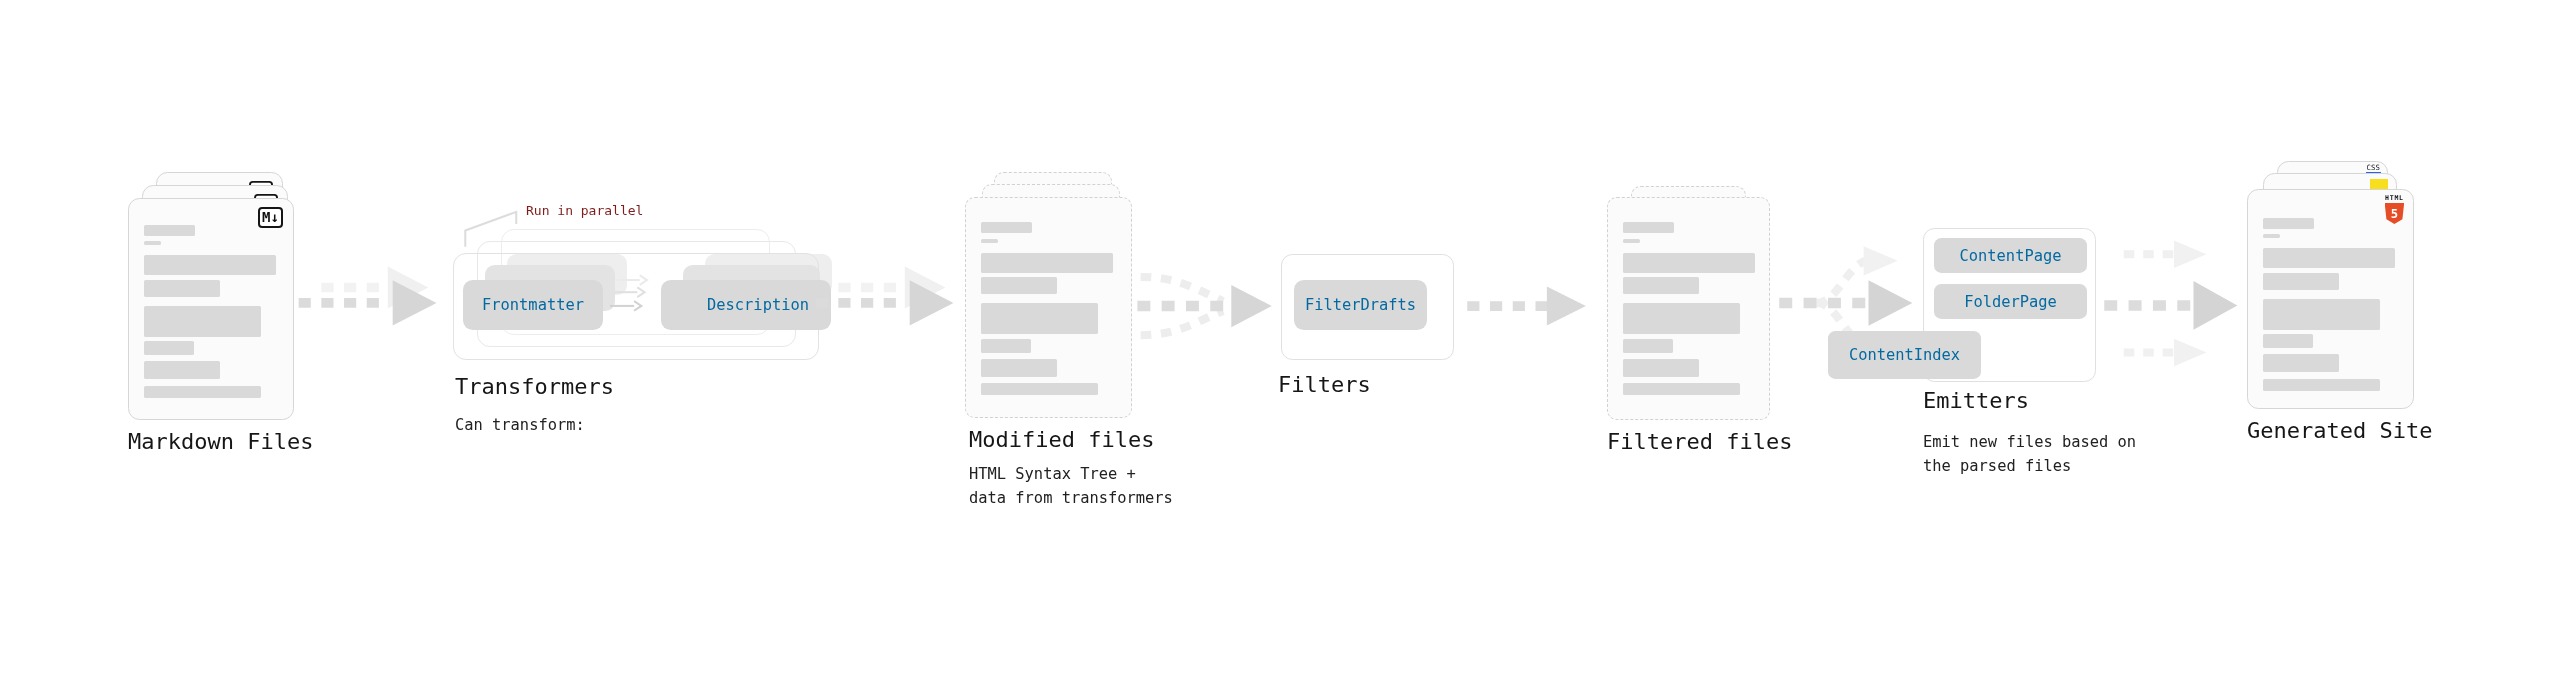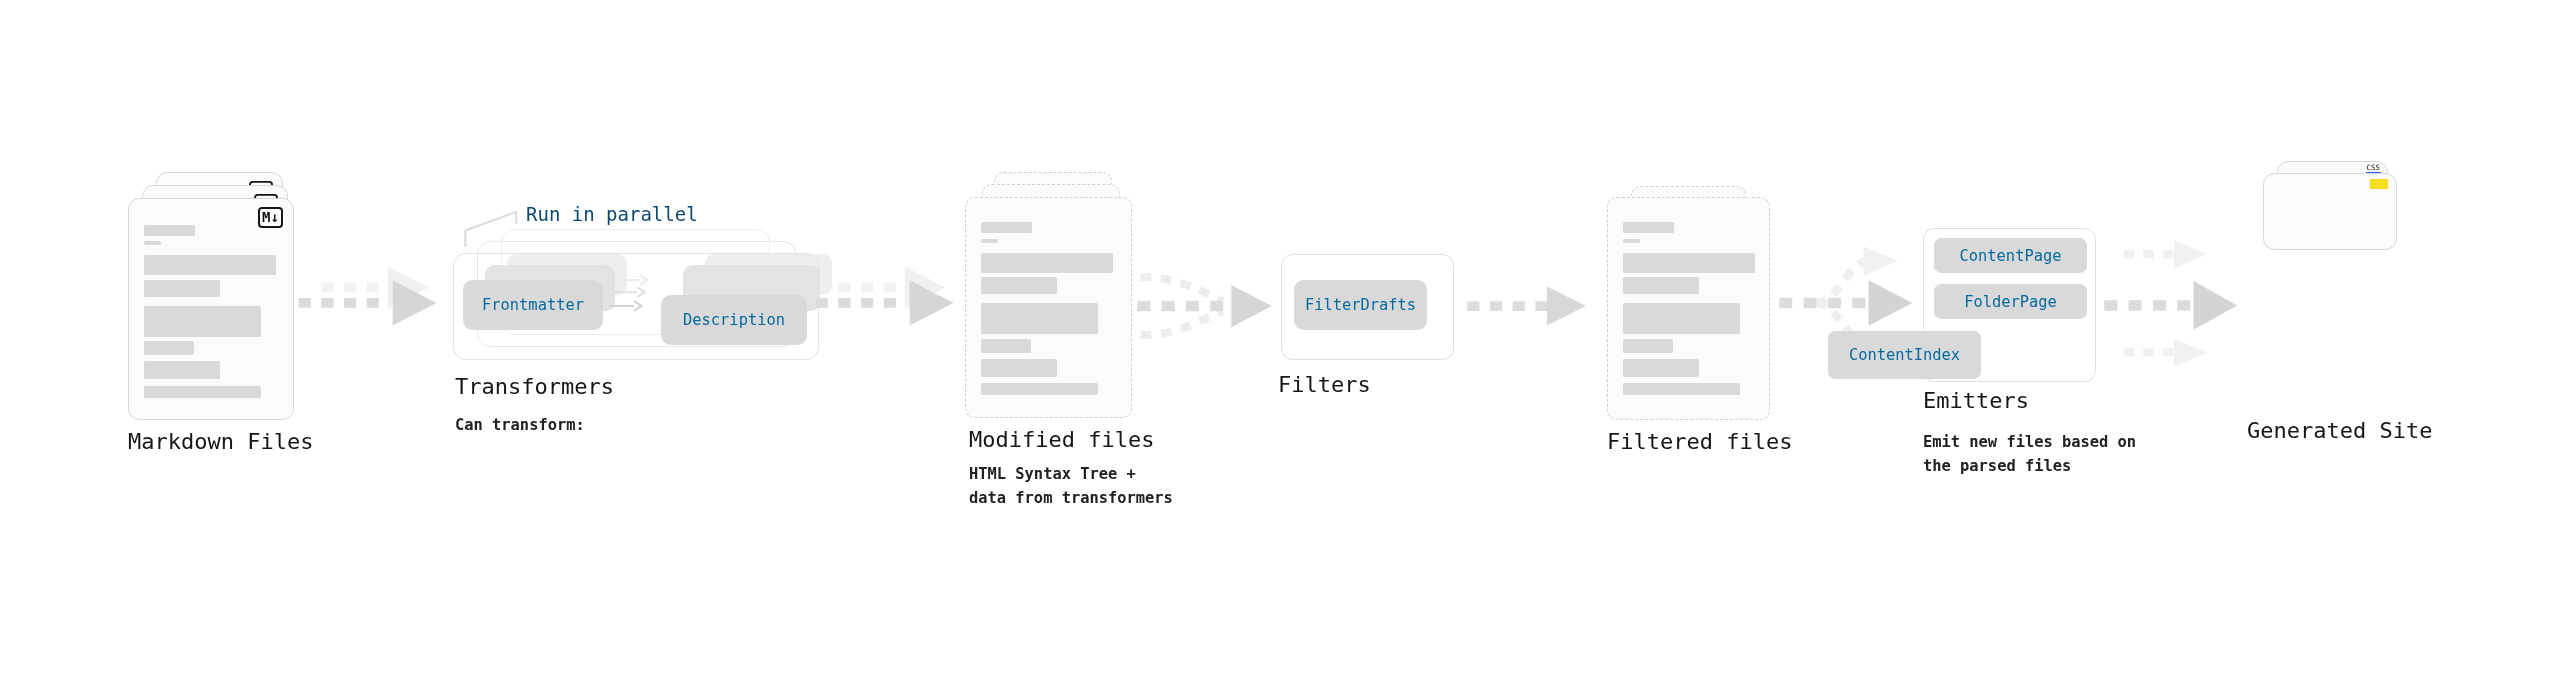--- a/index.html
+++ b/index.html
@@ -22,23 +22,23 @@
   .panel.filled{background:#ffffff;border-color:#e0e0e0;border-radius:11.4px;}
   .panel.l2{border-color:#e8e8e8;}
   .panel.l3{border-color:#ededed;}
   .btn{position:absolute;background:#d9d9d9;border-radius:9.8px;display:flex;align-items:center;justify-content:center;
     font-size:15.4px;color:#0369a1;white-space:nowrap;}
   .btn.ghost1{background:#e3e3e3;}
   .btn.ghost2{background:#eeeeee;}
   .btn.small-r{border-radius:7.3px;}
   
   .title{position:absolute;font-size:22px;line-height:26px;color:#161616;white-space:nowrap;}
-  .body-text{position:absolute;font-size:15.4px;line-height:23.6px;color:#212121;white-space:nowrap;font-weight:bold;}
+  .body-text{position:absolute;font-size:15.4px;line-height:23.6px;color:#212121;white-space:nowrap;}
   .bullets{position:absolute;font-size:15.4px;line-height:22px;color:#212121;white-space:nowrap;}
-  .annotation{position:absolute;font-size:19px;color:#0c4a6e;white-space:nowrap;}
+  .annotation{position:absolute;font-size:13px;color:#7f1d1d;white-space:nowrap;}
   
   .html5-logo{position:absolute;top:4.9px;right:8.1px;width:21px;text-align:center;}
   .html5-word{font-size:6.5px;font-weight:bold;letter-spacing:0.8px;color:#111;line-height:7.3px;}
   .html5-shield{width:19.5px;height:21px;margin:0.8px auto 0;background:#e44d26;
     clip-path:polygon(0% 0%,100% 0%,91% 78%,50% 100%,9% 78%);
     display:flex;align-items:center;justify-content:center;}
   .html5-five{color:#ffffff;font-size:12.2px;font-weight:bold;line-height:12.2px;padding-top:0.8px;}
   .js-badge{position:absolute;top:4.9px;right:8.1px;width:18px;height:9.8px;background:#f7df1e;}
   .css-badge{position:absolute;top:1.6px;right:6.5px;text-align:center;}
   .css-word{font-size:7.3px;font-weight:normal;color:#1a1a1a;line-height:7.3px;}
@@ -83,21 +83,21 @@
   <div class="panel l2" style="left:477px;top:241px;width:319px;height:106px;"></div>
 
   <div class="btn ghost2" style="left:507px;top:254px;width:120px;height:41px;"></div>
   <div class="btn ghost2" style="left:705px;top:254px;width:127px;height:41px;"></div>
   <div class="btn ghost1" style="left:485px;top:265px;width:130px;height:46px;"></div>
   <div class="btn ghost1" style="left:683px;top:265px;width:137px;height:46px;"></div>
 
   <div class="panel" style="left:453px;top:253px;width:366px;height:107px;"></div>
 
   <div class="btn" style="left:463px;top:280px;width:140px;height:50px;">Frontmatter</div>
-  <div class="btn" style="left:661px;top:295px;width:146px;height:50px;">Description</div>
+  <div class="btn" style="left:661px;top:280px;width:146px;height:50px;padding-left:24px;">Description</div>
 
   <svg class="abs" style="left:605px;top:272px;" width="63" height="42" viewBox="0 0 78 52">
     <g stroke="#eaeaea" fill="none" stroke-width="2.5">
         <line x1="15" y1="10" x2="43" y2="10"></line>
         <path d="M43,4 L52,10 L43,16"></path>
       </g>
     <g stroke="#e0e0e0" fill="none" stroke-width="2.5">
         <line x1="12" y1="25" x2="40" y2="25"></line>
         <path d="M40,19 L49,25 L40,31"></path>
       </g>
@@ -205,16 +205,34 @@
 
   <div class="file-solid" style="left:2277px;top:161px;width:111px;height:73px;">
     <div class="css-badge">
       <div class="css-word">CSS</div>
       <div class="css-bar"></div>
     </div>
   </div>
   <div class="file-solid" style="left:2263px;top:173px;width:134px;height:77px;">
     <div class="js-badge"></div>
   </div>
+  <div class="file-solid" style="left:2247px;top:189px;width:167px;height:220px;">
+    <div class="html5-logo">
+      <div class="html5-word">HTML</div>
+      <div class="html5-shield">
+        <span class="html5-five">5</span>
+      </div>
+    </div>
+    <div class="bars" style="top:28px;">
+        <div class="bar" style="width: 51px; height: 10.6px; margin-top: 0px;"></div>
+        <div class="bar" style="width: 17px; height: 4.1px; margin-top: 5.7px;"></div>
+        <div class="bar" style="width: 132px; height: 20.3px; margin-top: 9.8px;"></div>
+        <div class="bar" style="width: 76px; height: 17px; margin-top: 4.1px;"></div>
+        <div class="bar" style="width: 117px; height: 31px; margin-top: 9px;"></div>
+        <div class="bar" style="width: 50px; height: 14px; margin-top: 4.9px;"></div>
+        <div class="bar" style="width: 76px; height: 18px; margin-top: 5.7px;"></div>
+        <div class="bar" style="width: 117px; height: 12.2px; margin-top: 6.5px;"></div>
+      </div>
+  </div>
   <div class="title" style="left:2247px;top:418px;">Generated Site</div>
 
 </div>
 
 
 </body></html>

